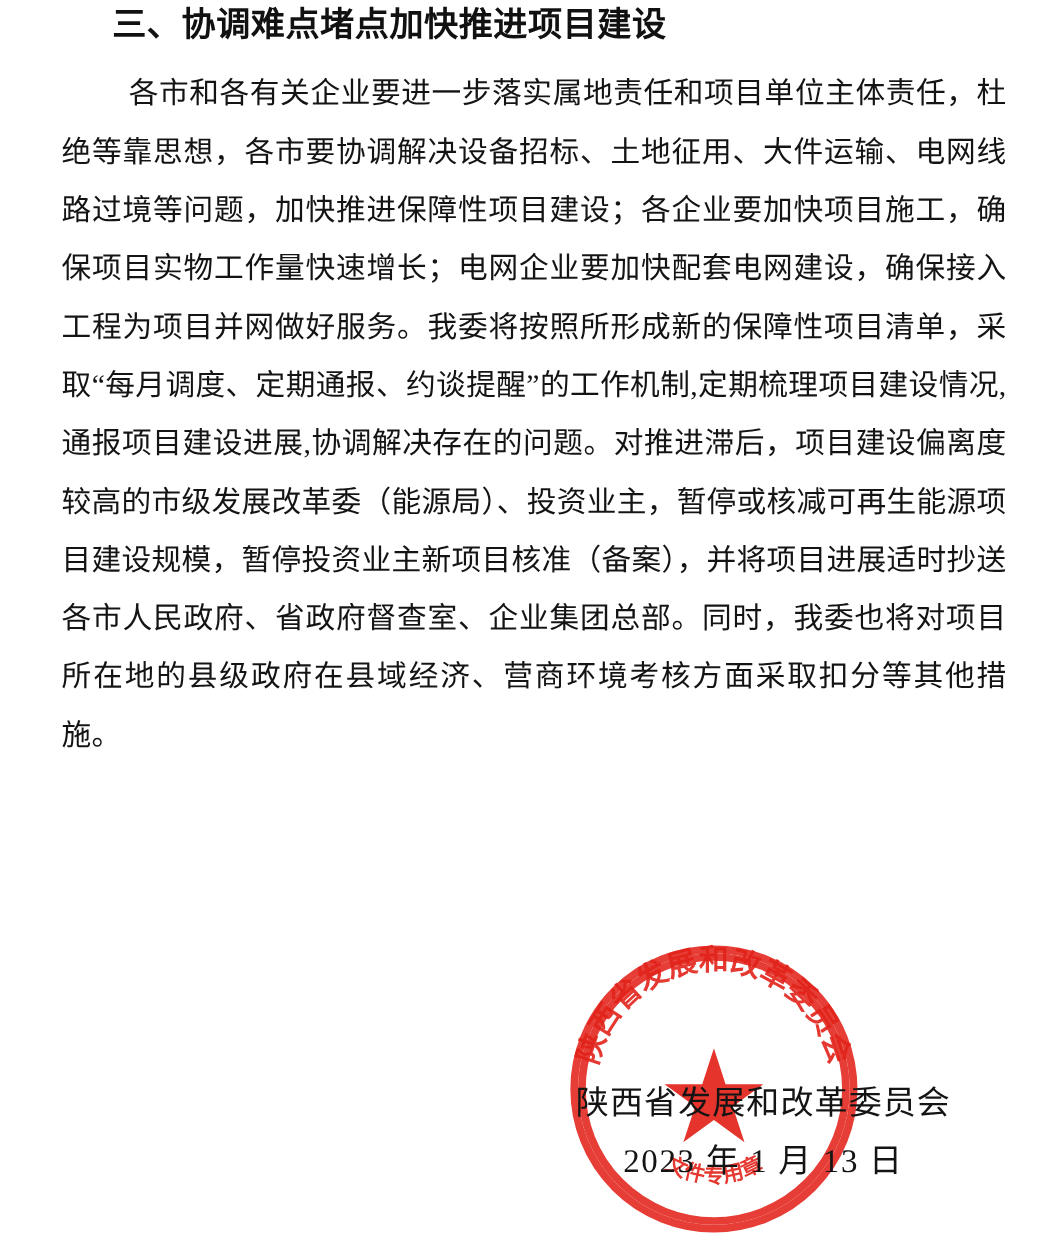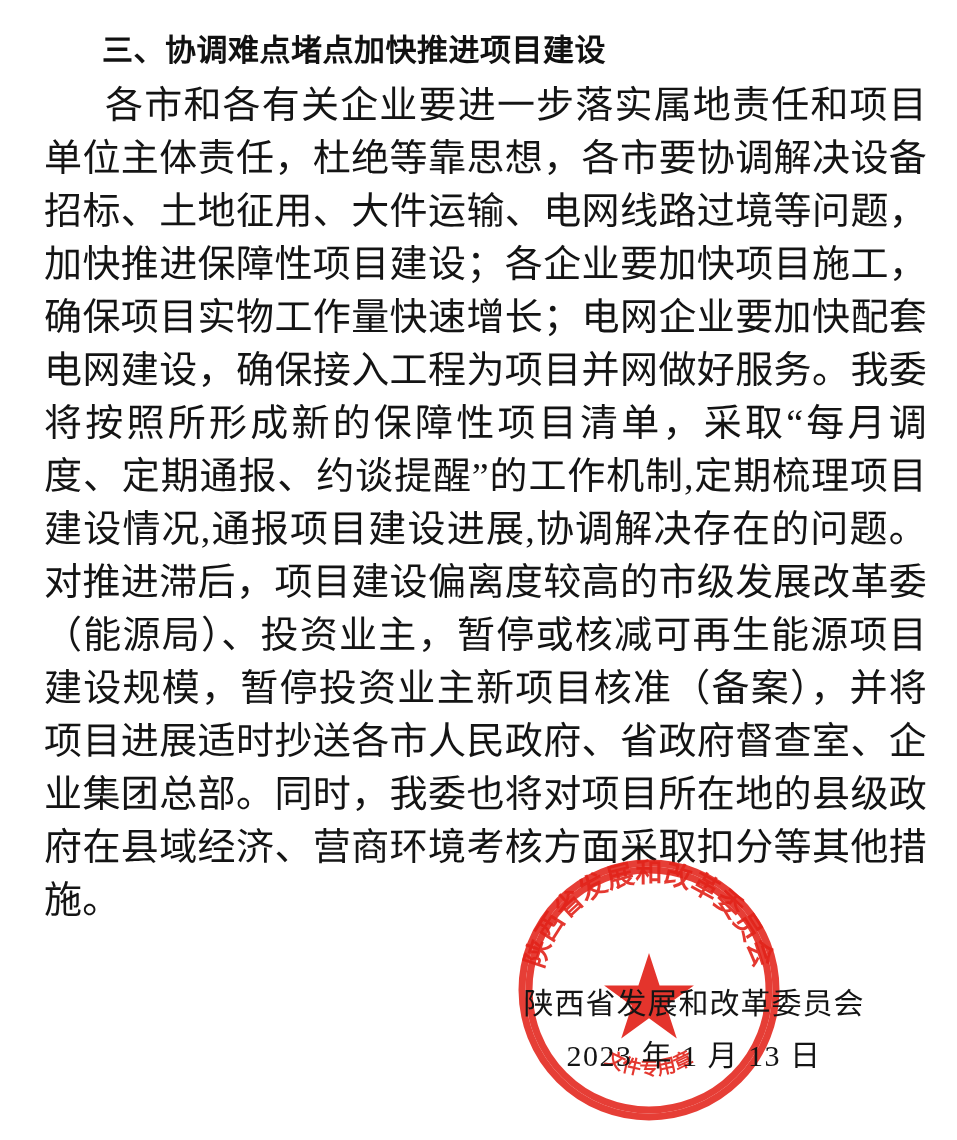--- a/index.html
+++ b/index.html
@@ -14,38 +14,38 @@
     position: relative;
     font-family: "Liberation Serif", "DejaVu Serif", serif;
     color: #1a1a1a;
     overflow: hidden;
   }
   .page {
     position: relative;
     width: 957px;
     height: 1140px;
     box-sizing: border-box;
-    padding: 28px 26px 0 36px;
+    padding: 0 26px 0 36px;
   }
   .section-heading {
     font-size: 31px;
     font-weight: bold;
     line-height: 1.5;
     letter-spacing: 0.5px;
     margin: 0 0 4px 0;
     padding-left: 66px;
     color: #111;
   }
   .body-text {
-    font-size: 38px;
+    font-size: 27px;
     line-height: 53px;
     letter-spacing: 0.2px;
     text-align: justify;
     text-justify: inter-ideograph;
-    margin: 0;
+    margin: 12px;
     padding: 0 4px 0 8px;
     text-indent: 61px;
     color: #141414;
   }
   .signature-block {
     position: absolute;
     right: 28px;
     bottom: 58px;
     width: 470px;
     text-align: center;

